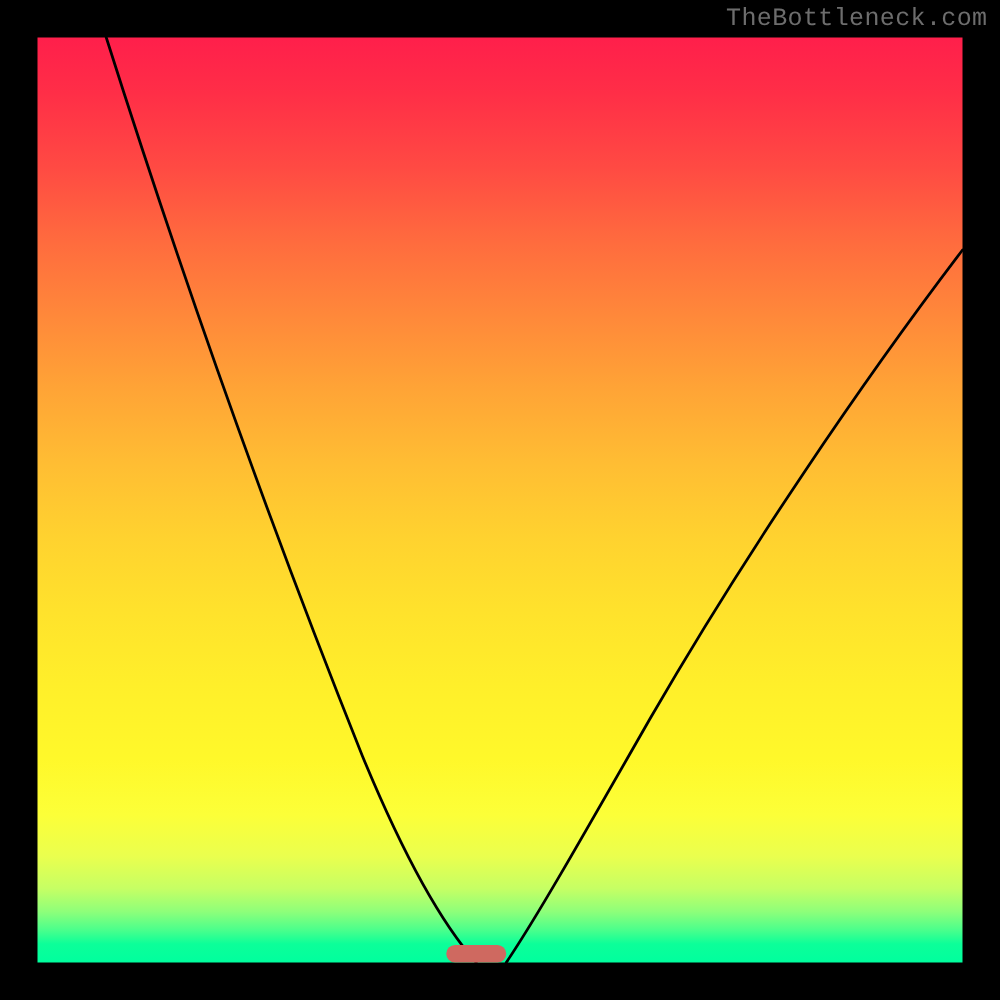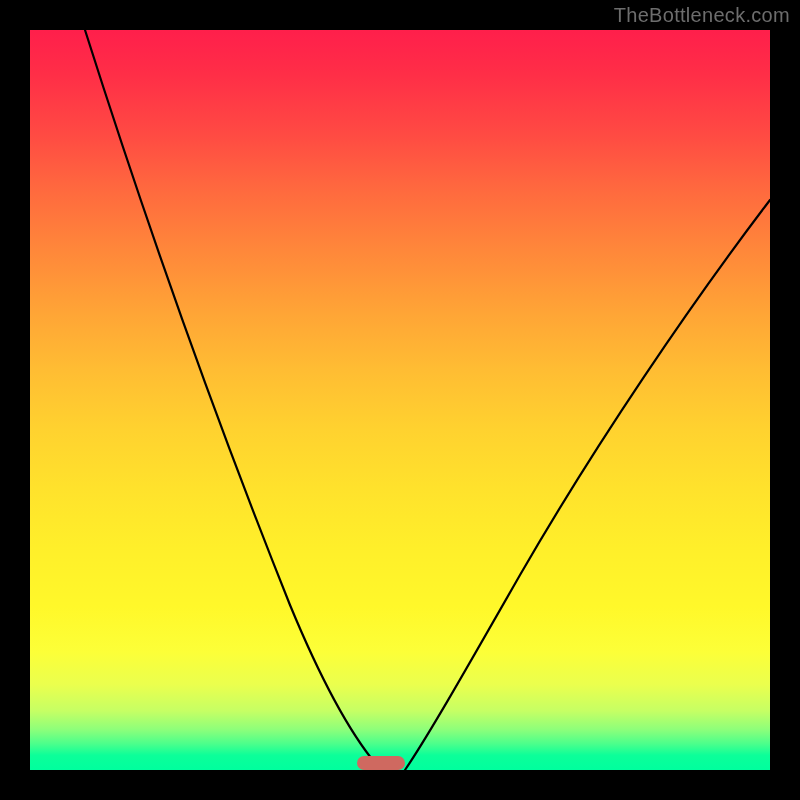--- a/index.html
+++ b/index.html
@@ -9,20 +9,21 @@
     height: 800px;
     background: #000;
     overflow: hidden;
     font-family: Arial, Helvetica, sans-serif;
   }
   .outer {
     position: relative;
     width: 800px;
     height: 584px;
     background: #000;
+    font-family: Liberation Mono, monospace;
   }
   .plot {
     position: absolute;
     left: 30px;
     top: 30px;
     width: 740px;
     height: 740px;
     background: linear-gradient(to bottom,
       #ff1f4b 0%,
       #ff2e47 6%,

